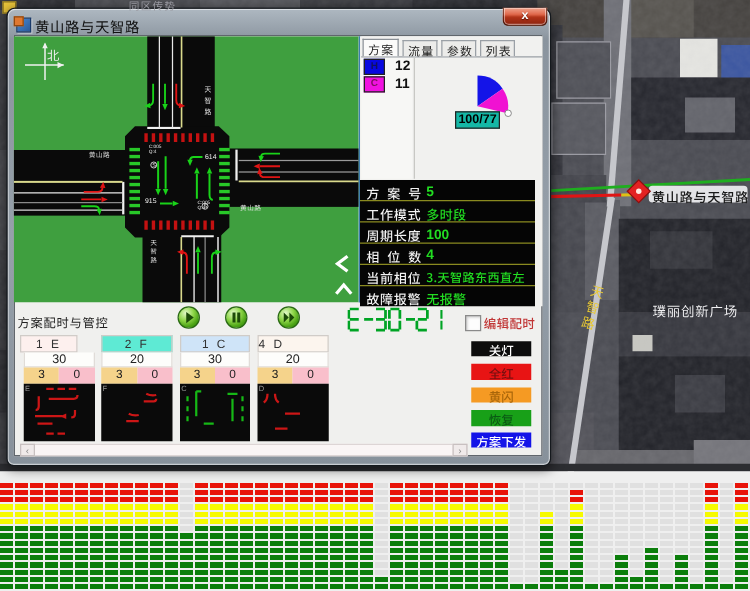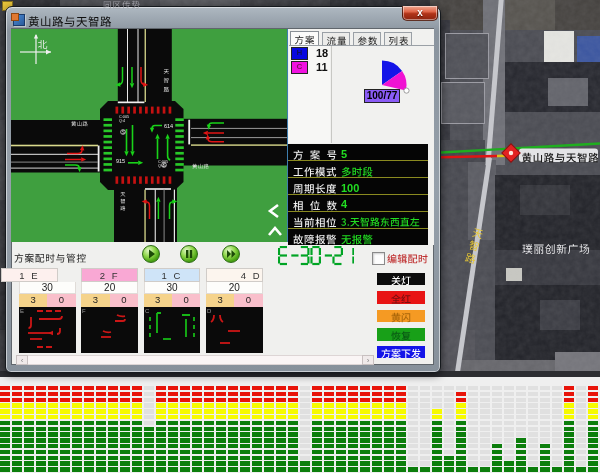--- a/index.html
+++ b/index.html
@@ -950,28 +950,28 @@
 <div style="position:absolute;left:288px;top:29px;width:146px;height:216px;background:#f1f1ef;"></div>
 <div style="position:absolute;left:289px;top:46px;width:41px;height:97px;background:#f7f7f5;"></div>
 <div style="position:absolute;left:289px;top:44.5px;width:145px;height:1px;background:#9aa0a6;"></div>
 <div style="position:absolute;left:290px;top:30.5px;width:29px;height:14.5px;background:#fbfbfa;border:1px solid #8a9096;border-bottom:none;box-sizing:border-box;"></div>
 <div style="position:absolute;left:322px;top:32px;width:28px;height:12.5px;background:#ececea;border:1px solid #9aa0a6;border-bottom:none;box-sizing:border-box;"></div>
 <div style="position:absolute;left:353px;top:32px;width:28px;height:12.5px;background:#ececea;border:1px solid #9aa0a6;border-bottom:none;box-sizing:border-box;"></div>
 <div style="position:absolute;left:384px;top:32px;width:28px;height:12.5px;background:#ececea;border:1px solid #9aa0a6;border-bottom:none;box-sizing:border-box;"></div>
 <div style="position:absolute;left:330.5px;top:46px;width:1px;height:97px;background:#c8c8c4;"></div>
 <div style="position:absolute;left:291px;top:47px;width:15px;height:11px;background:#0808e0;border:1px solid #222;color:#101060;font:bold 8px 'Liberation Sans',sans-serif;text-align:center;line-height:10px;">H</div>
 <div style="position:absolute;left:291px;top:61px;width:15px;height:11px;background:#f012e0;border:1px solid #222;color:#801060;font:bold 8px 'Liberation Sans',sans-serif;text-align:center;line-height:10px;">C</div>
-<div style="position:absolute;left:316px;top:46.5px;width:16px;color:#111;font:bold 11px 'Liberation Sans',sans-serif;">18</div>
+<div style="position:absolute;left:316px;top:46.5px;width:16px;color:#111;font:bold 11px 'Liberation Sans',sans-serif;">12</div>
 <div style="position:absolute;left:316px;top:60.5px;width:16px;color:#111;font:bold 11px 'Liberation Sans',sans-serif;">11</div>
 <svg width="70" height="60" viewBox="0 0 70 60" style="position:absolute;left:355px;top:56px;">
     <path d="M27,29 L27.0,4.5 A24.5,24.5 0 0 1 47.1,14.9 Z" fill="#1414e8"></path>
     <path d="M27,29 L47.1,14.9 A24.5,24.5 0 0 1 50.9,34.5 Z" fill="#f012d2"></path>
     <circle cx="51.5" cy="34.6" r="2.6" fill="#fff" stroke="#888" stroke-width="0.8"></circle>
   </svg>
-<div style="position:absolute;left:364px;top:88.5px;width:34px;height:12px;background:#8b5cf6;border:1px solid #222;color:#000;font:bold 10px 'Liberation Sans',sans-serif;text-align:center;line-height:12px;">100/77</div>
+<div style="position:absolute;left:364px;top:88.5px;width:34px;height:12px;background:#14b8a6;border:1px solid #222;color:#000;font:bold 10px 'Liberation Sans',sans-serif;text-align:center;line-height:12px;">100/77</div>
 <div style="position:absolute;left:288px;top:143.5px;width:140px;height:101.5px;background:#050505;"></div>
 <div style="position:absolute;left:341px;top:147.7px;color:#22dd22;font:bold 11px 'Liberation Sans',sans-serif;">5</div>
 <div style="position:absolute;left:288px;top:160.4px;width:140px;height:1px;background:#8a8a20;"></div>
 <div style="position:absolute;left:288px;top:177.3px;width:140px;height:1px;background:#8a8a20;"></div>
 <div style="position:absolute;left:341px;top:181.5px;color:#22dd22;font:bold 11px 'Liberation Sans',sans-serif;">100</div>
 <div style="position:absolute;left:288px;top:194.2px;width:140px;height:1px;background:#8a8a20;"></div>
 <div style="position:absolute;left:341px;top:198.4px;color:#22dd22;font:bold 11px 'Liberation Sans',sans-serif;">4</div>
 <div style="position:absolute;left:288px;top:211.1px;width:140px;height:1px;background:#8a8a20;"></div>
 <div style="position:absolute;left:288px;top:228.0px;width:140px;height:1px;background:#8a8a20;"></div>
 <div style="position:absolute;left:142px;top:245px;width:18px;height:18px;border-radius:50%;
@@ -1012,36 +1012,36 @@
     <line x1="46.8" y1="9.5" x2="54" y2="9.5" stroke="#00a424" stroke-width="2.2"></line>
     <line x1="56.3" y1="1" x2="63.5" y2="1" stroke="#00a424" stroke-width="2.2"></line>
     <line x1="63.9" y1="2" x2="63.9" y2="9.0" stroke="#00a424" stroke-width="2.2"></line>
     <line x1="56.3" y1="9.5" x2="63.5" y2="9.5" stroke="#00a424" stroke-width="2.2"></line>
     <line x1="55.5" y1="10.5" x2="55.5" y2="17.5" stroke="#00a424" stroke-width="2.2"></line>
     <line x1="56.3" y1="18" x2="63.5" y2="18" stroke="#00a424" stroke-width="2.2"></line>
     <line x1="75.4" y1="2" x2="75.4" y2="9.0" stroke="#00a424" stroke-width="2.2"></line>
     <line x1="75.4" y1="10.5" x2="75.4" y2="17.5" stroke="#00a424" stroke-width="2.2"></line>
   </svg>
 <div style="position:absolute;left:372px;top:252px;width:11px;height:11px;background:#fdfdfd;border:1px solid #8a8a8a;box-shadow:inset 1px 1px 2px #ccc;"></div>
-<div style="position:absolute;left:1px;top:268px;width:57px;height:14px;background:#fdf0ee;border:1px solid #d0ccc8;box-sizing:border-box;color:#333;font:9.5px 'Liberation Sans',sans-serif;text-align:center;line-height:13px;letter-spacing:2px;">1 E</div>
+<div style="position:absolute;left:16px;top:268px;width:46px;height:14px;background:#fdf0ee;border:1px solid #d0ccc8;box-sizing:border-box;color:#333;font:9.5px 'Liberation Sans',sans-serif;text-align:center;line-height:13px;letter-spacing:2px;">1 E</div>
 <div style="position:absolute;left:19.0px;top:282px;width:56.7px;height:12px;background:#fdfdfb;border:1px solid #e0dcd8;border-top:none;box-sizing:border-box;color:#222;font:10px 'Liberation Sans',sans-serif;text-align:center;line-height:11px;">30</div>
 <div style="position:absolute;left:19.0px;top:294px;width:28.3px;height:12.5px;background:#f5d38b;color:#222;font:9.5px 'Liberation Sans',sans-serif;text-align:center;line-height:12px;">3</div>
 <div style="position:absolute;left:47.3px;top:294px;width:28.4px;height:12.5px;background:#f9bfcb;color:#222;font:9.5px 'Liberation Sans',sans-serif;text-align:center;line-height:12px;">0</div>
 <div style="position:absolute;left:19.0px;top:307px;width:56.7px;height:46px;background:#0a0a0a;"></div>
-<div style="position:absolute;left:81.3px;top:268px;width:56.7px;height:14px;background:#f9a8d4;border:1px solid #d0ccc8;box-sizing:border-box;color:#333;font:9.5px 'Liberation Sans',sans-serif;text-align:center;line-height:13px;letter-spacing:2px;">2 F</div>
+<div style="position:absolute;left:81.3px;top:268px;width:56.7px;height:14px;background:#5eead4;border:1px solid #d0ccc8;box-sizing:border-box;color:#333;font:9.5px 'Liberation Sans',sans-serif;text-align:center;line-height:13px;letter-spacing:2px;">2 F</div>
 <div style="position:absolute;left:81.3px;top:282px;width:56.7px;height:12px;background:#fdfdfb;border:1px solid #e0dcd8;border-top:none;box-sizing:border-box;color:#222;font:10px 'Liberation Sans',sans-serif;text-align:center;line-height:11px;">20</div>
 <div style="position:absolute;left:81.3px;top:294px;width:28.3px;height:12.5px;background:#f5d38b;color:#222;font:9.5px 'Liberation Sans',sans-serif;text-align:center;line-height:12px;">3</div>
 <div style="position:absolute;left:109.6px;top:294px;width:28.4px;height:12.5px;background:#f9bfcb;color:#222;font:9.5px 'Liberation Sans',sans-serif;text-align:center;line-height:12px;">0</div>
 <div style="position:absolute;left:81.3px;top:307px;width:56.7px;height:46px;background:#0a0a0a;"></div>
 <div style="position:absolute;left:143.6px;top:268px;width:56.7px;height:14px;background:#cfe4f8;border:1px solid #d0ccc8;box-sizing:border-box;color:#333;font:9.5px 'Liberation Sans',sans-serif;text-align:center;line-height:13px;letter-spacing:2px;">1 C</div>
 <div style="position:absolute;left:143.6px;top:282px;width:56.7px;height:12px;background:#fdfdfb;border:1px solid #e0dcd8;border-top:none;box-sizing:border-box;color:#222;font:10px 'Liberation Sans',sans-serif;text-align:center;line-height:11px;">30</div>
 <div style="position:absolute;left:143.6px;top:294px;width:28.3px;height:12.5px;background:#f5d38b;color:#222;font:9.5px 'Liberation Sans',sans-serif;text-align:center;line-height:12px;">3</div>
 <div style="position:absolute;left:171.9px;top:294px;width:28.4px;height:12.5px;background:#f9bfcb;color:#222;font:9.5px 'Liberation Sans',sans-serif;text-align:center;line-height:12px;">0</div>
 <div style="position:absolute;left:143.6px;top:307px;width:56.7px;height:46px;background:#0a0a0a;"></div>
-<div style="position:absolute;left:205.9px;top:268px;width:56.7px;height:14px;background:#fcf5ee;border:1px solid #d0ccc8;box-sizing:border-box;color:#333;font:9.5px 'Liberation Sans',sans-serif;text-align:right;line-height:13px;letter-spacing:2px;">4 D</div>
+<div style="position:absolute;left:205.9px;top:268px;width:56.7px;height:14px;background:#fcf5ee;border:1px solid #d0ccc8;box-sizing:border-box;color:#333;font:9.5px 'Liberation Sans',sans-serif;text-align:left;line-height:13px;letter-spacing:2px;">4 D</div>
 <div style="position:absolute;left:205.9px;top:282px;width:56.7px;height:12px;background:#fdfdfb;border:1px solid #e0dcd8;border-top:none;box-sizing:border-box;color:#222;font:10px 'Liberation Sans',sans-serif;text-align:center;line-height:11px;">20</div>
 <div style="position:absolute;left:205.9px;top:294px;width:28.3px;height:12.5px;background:#f5d38b;color:#222;font:9.5px 'Liberation Sans',sans-serif;text-align:center;line-height:12px;">3</div>
 <div style="position:absolute;left:234.2px;top:294px;width:28.4px;height:12.5px;background:#f9bfcb;color:#222;font:9.5px 'Liberation Sans',sans-serif;text-align:center;line-height:12px;">0</div>
 <div style="position:absolute;left:205.9px;top:307px;width:56.7px;height:46px;background:#0a0a0a;"></div>
 <svg width="56.7" height="46" viewBox="0 0 56.7 46" style="position:absolute;left:19.0px;top:307px;">
     <text x="1" y="6" fill="#999" font-size="6" font-family="Liberation Sans">E</text>
     <g stroke="#cc1616" stroke-width="1.8" fill="none">
       <path d="M18,4 h6 M27,4 h6 M36,4 h6"></path>
       <path d="M12,10 v8 q0,3 -2.5,3"></path>
       <path d="M20,12 h20 M40,12 q3,0 3,-3"></path>

